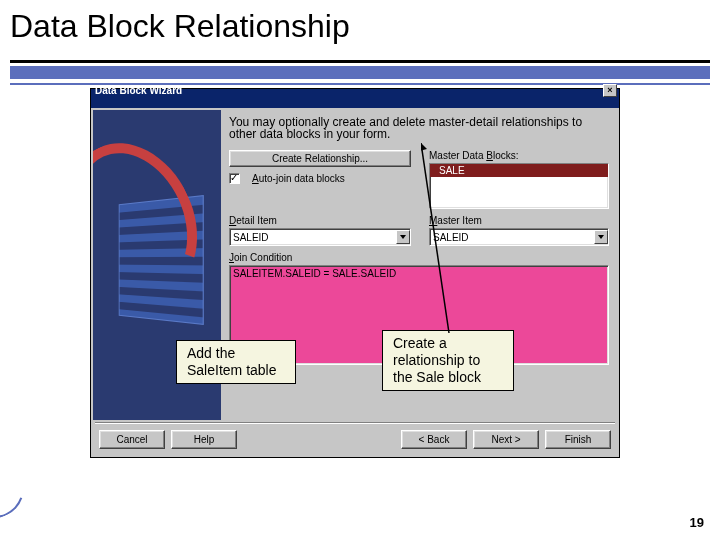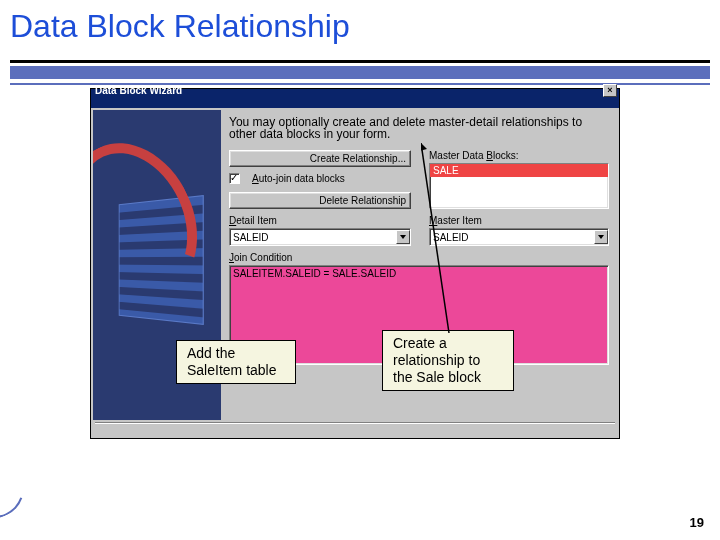--- a/index.html
+++ b/index.html
@@ -17,21 +17,21 @@
     width: 720px;
     height: 540px;
   }
   .title-area {
     position: absolute;
     left: 10px; top: 8px;
     width: 700px;
   }
   .title-text {
     font-size: 32px;
-    color: #1d4ed8;
+    color: #000000;
     margin: 0 0 12px 0;
   }
   .title-rule-thick {
     position: absolute;
     left: 0; right: 0;
     height: 3px;
     background: #000;
     top: 52px;
   }
   .title-rule-thin {
@@ -138,39 +138,39 @@
   .underline-accel { text-decoration: underline; }
   .btn3d {
     display: block;
     width: 100%;
     background: #c6c6c6;
     border: 1px solid #fff;
     border-right-color: #404040;
     border-bottom-color: #404040;
     box-shadow: inset -1px -1px 0 #808080, inset 1px 1px 0 #dfdfdf;
     font-size: 10px;
-    text-align: right;
+    text-align: center;
     padding: 2px 4px;
     margin-bottom: 6px;
   }
   .listbox {
     width: 100%;
     height: 46px;
     background: #fff;
     border: 1px solid #808080;
     border-right-color: #fff;
     border-bottom-color: #fff;
     box-shadow: inset 1px 1px 0 #404040, inset -1px -1px 0 #dfdfdf;
     font-size: 10px;
     overflow: hidden;
   }
   .listbox-item-selected {
-    background: #ef4444;
+    background: #7f1d1d;
     color: #fff;
-    padding: 1px 3px;
+    padding: 1px 9px;
     display: block;
   }
   .checkbox-row {
     font-size: 10px;
     display: flex;
     align-items: center;
     gap: 12px;
     margin: 2px 0 8px 0;
   }
   .check {
@@ -313,21 +313,20 @@
       <div class="dialog-main">
         <div class="instr">You may optionally create and delete master-detail relationships to other data blocks in your form.</div>
 
         <div class="row">
           <div class="col-left">
             <div class="btn3d">Create Relationship...</div>
             <div class="checkbox-row">
               <span class="check checked"></span>
               <span><span class="underline-accel">A</span><span title="Auto-join data blocks">uto-join data blocks</span></span>
             </div>
-            <div class="btn3d">Delete Relationship</div>
           </div>
           <div class="col-right">
             <span class="field-label">Master Data <span class="underline-accel">B</span>locks:</span>
             <div class="listbox mb6">
               <span class="listbox-item-selected">SALE</span>
             </div>
           </div>
         </div>
 
         <div class="row mb6">
@@ -346,20 +345,29 @@
             </div>
           </div>
         </div>
 
         <span class="field-label"><span class="underline-accel">J</span>oin Condition</span>
         <div class="textarea">SALEITEM.SALEID = SALE.SALEID</div>
       </div>
     </div>
     <div class="divider"></div>
     <div class="dialog-footer">
+      <div class="footer-left">
+        <div class="footer-btn">Cancel</div>
+        <div class="footer-btn">Help</div>
+      </div>
+      <div class="footer-right">
+        <div class="footer-btn">&lt; Back</div>
+        <div class="footer-btn">Next &gt;</div>
+        <div class="footer-btn">Finish</div>
+      </div>
     </div>
   </div>
 
   <div class="callout callout-1">Add the SaleItem table</div>
   <div class="callout callout-2">Create a relationship to the Sale block</div>
 
   <svg class="arrow" style="left:421px; top:143px;" width="120" height="200">
     <line x1="0" y1="0" x2="28" y2="190" stroke="#000" stroke-width="1.5"></line>
     <polygon points="0,0 6,6 -2,8" fill="#000" transform="translate(0,0)"></polygon>
   </svg>

